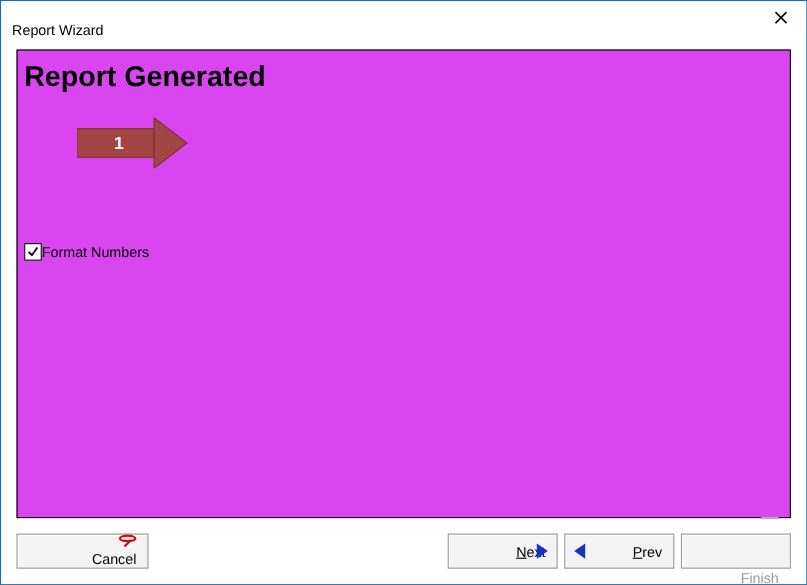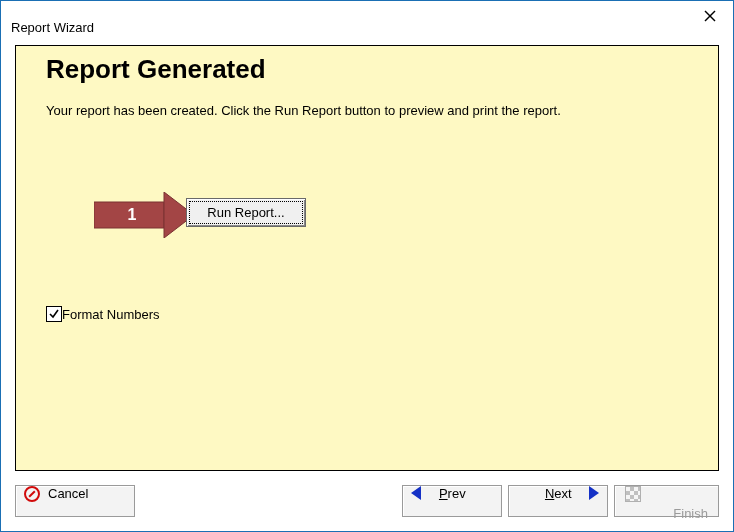--- a/index.html
+++ b/index.html
@@ -34,23 +34,23 @@
     align-items:center;
     justify-content:center;
     cursor:pointer;
     font-size:16px;
     color:#000;
   }
   .inner-frame{
     position:absolute;
     left:14px; right:14px; top:44px; bottom:60px;
     border:1px solid #000;
-    background:#fef9c3;
+    background:#d946ef;
     box-sizing:border-box;
-    padding:6px 14px 14px 30px;
+    padding:6px 14px 14px 6px;
   }
   .heading{
     font-family:Arial,Helvetica,sans-serif;
     font-size:26px;
     font-weight:bold;
     margin:2px 0 18px 0;
   }
   .desc{
     font-size:13px;
     margin-bottom:70px;
@@ -105,28 +105,29 @@
     align-items:center;
   }
   .footer .spacer{flex:1;}
   .wiz-btn{
     height:32px;
     min-width:100px;
     border:1px solid #9a9a9a;
     background:#f3f3f3;
     box-shadow:inset 1px 1px 0 #fff;
     display:flex;
-    align-items:flex-start;
+    align-items:flex-end;
     justify-content:center;
     gap:26px;
     padding:0 10px;
     cursor:pointer;
     font-family:inherit;
     font-size:13px;
     position:relative;
+    flex-direction:column;
   }
   .wiz-btn.cancel{gap:8px;justify-content:flex-start;padding-left:8px;width:120px;}
   .wiz-btn.disabled{color:#9b9b9b;cursor:default;}
   .wiz-btn .u{ text-decoration:underline; }
   .tri-left{
     width:0;height:0;border-top:7px solid transparent;border-bottom:7px solid transparent;border-right:10px solid #1531c6;
     position:absolute;left:8px;
   }
   .tri-right{
     width:0;height:0;border-top:7px solid transparent;border-bottom:7px solid transparent;border-left:10px solid #1531c6;
@@ -156,31 +157,27 @@
     <div class="close-btn">
       <svg width="12" height="12" viewBox="0 0 12 12">
         <line x1="1" y1="1" x2="11" y2="11" stroke="currentColor" stroke-width="1.4"></line>
         <line x1="11" y1="1" x2="1" y2="11" stroke="currentColor" stroke-width="1.4"></line>
       </svg>
     </div>
   </div>
 
   <div class="inner-frame">
     <div class="heading">Report Generated</div>
-    <div class="desc">Your report has been created.  Click the Run Report button to preview and print the report.</div>
 
     <div class="run-row">
       <svg class="arrow" width="102" height="46">
         <rect x="0" y="10" width="70" height="26" fill="#a34545" stroke="#7a3232" stroke-width="1"></rect>
         <polygon points="70,0 100,23 70,46" fill="#a34545" stroke="#7a3232" stroke-width="1"></polygon>
         <text x="38" y="28" text-anchor="middle" fill="#ffffff" font-size="16" font-weight="bold" font-family="Arial">1</text>
       </svg>
-      <button class="run-btn">
-        <span>Run Report...</span>
-      </button>
     </div>
 
     <div class="check-row">
       <span class="checkbox">
         <svg width="12" height="12" viewBox="0 0 12 12">
           <polyline points="2,6 5,9 10,2" fill="none" stroke="#000" stroke-width="1.6"></polyline>
         </svg>
       </span>
       <span>Format Numbers</span>
     </div>
@@ -188,27 +185,27 @@
 
   <div class="footer">
     <button class="wiz-btn cancel">
       <span class="cancel-ico"></span>
       <span>Cancel</span>
     </button>
 
     <div class="spacer"></div>
 
     <button class="wiz-btn">
+      <span><span></span><span class="u">N</span><span>ext</span></span>
+      <span class="tri-right"></span>
+    </button>
+
+    <button class="wiz-btn">
       <span class="tri-left"></span>
       <span><span></span><span class="u">P</span><span>rev</span></span>
-    </button>
-
-    <button class="wiz-btn">
-      <span><span></span><span class="u">N</span><span>ext</span></span>
-      <span class="tri-right"></span>
     </button>
 
     <button class="wiz-btn disabled">
       <span class="finish-ico"></span>
       <span style="margin-left:6px;margin-top:20px;">Finish</span>
     </button>
   </div>
 
 </div>
 

